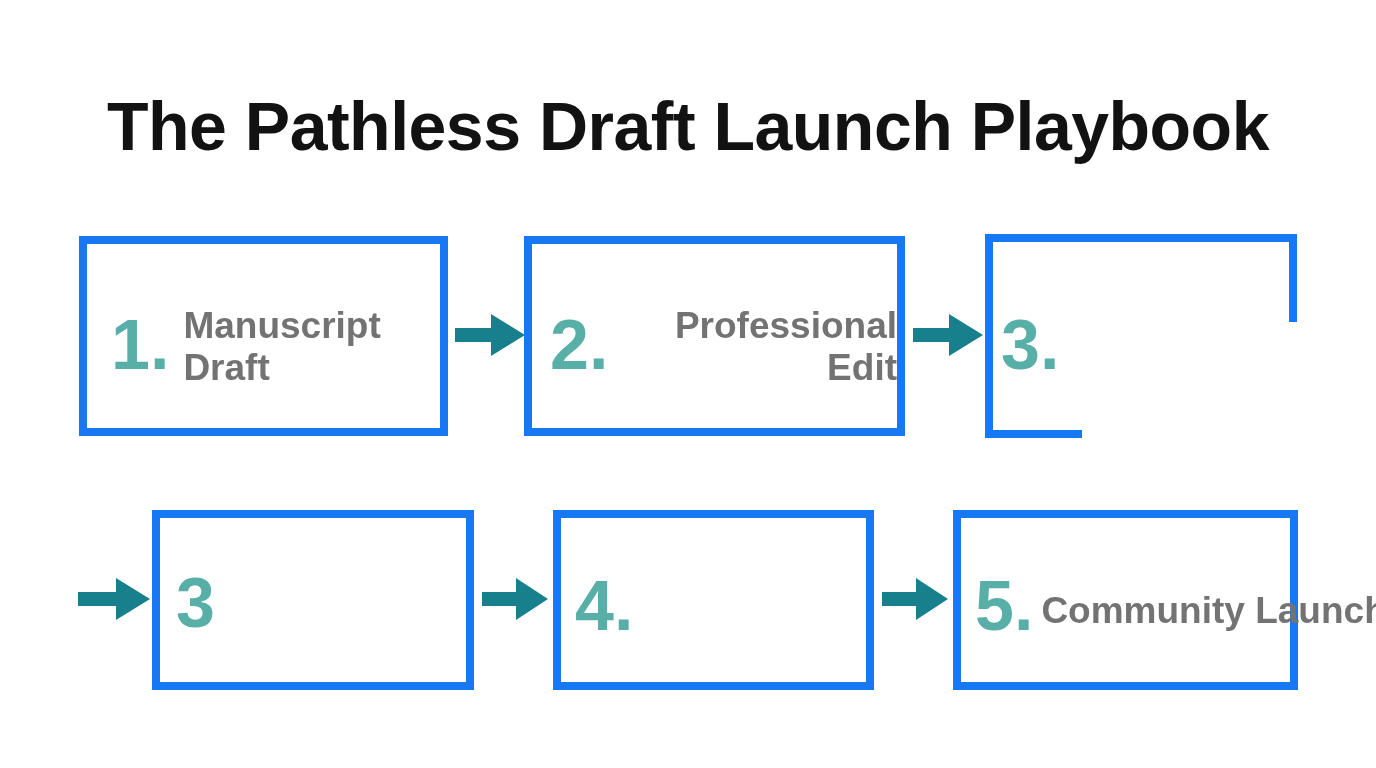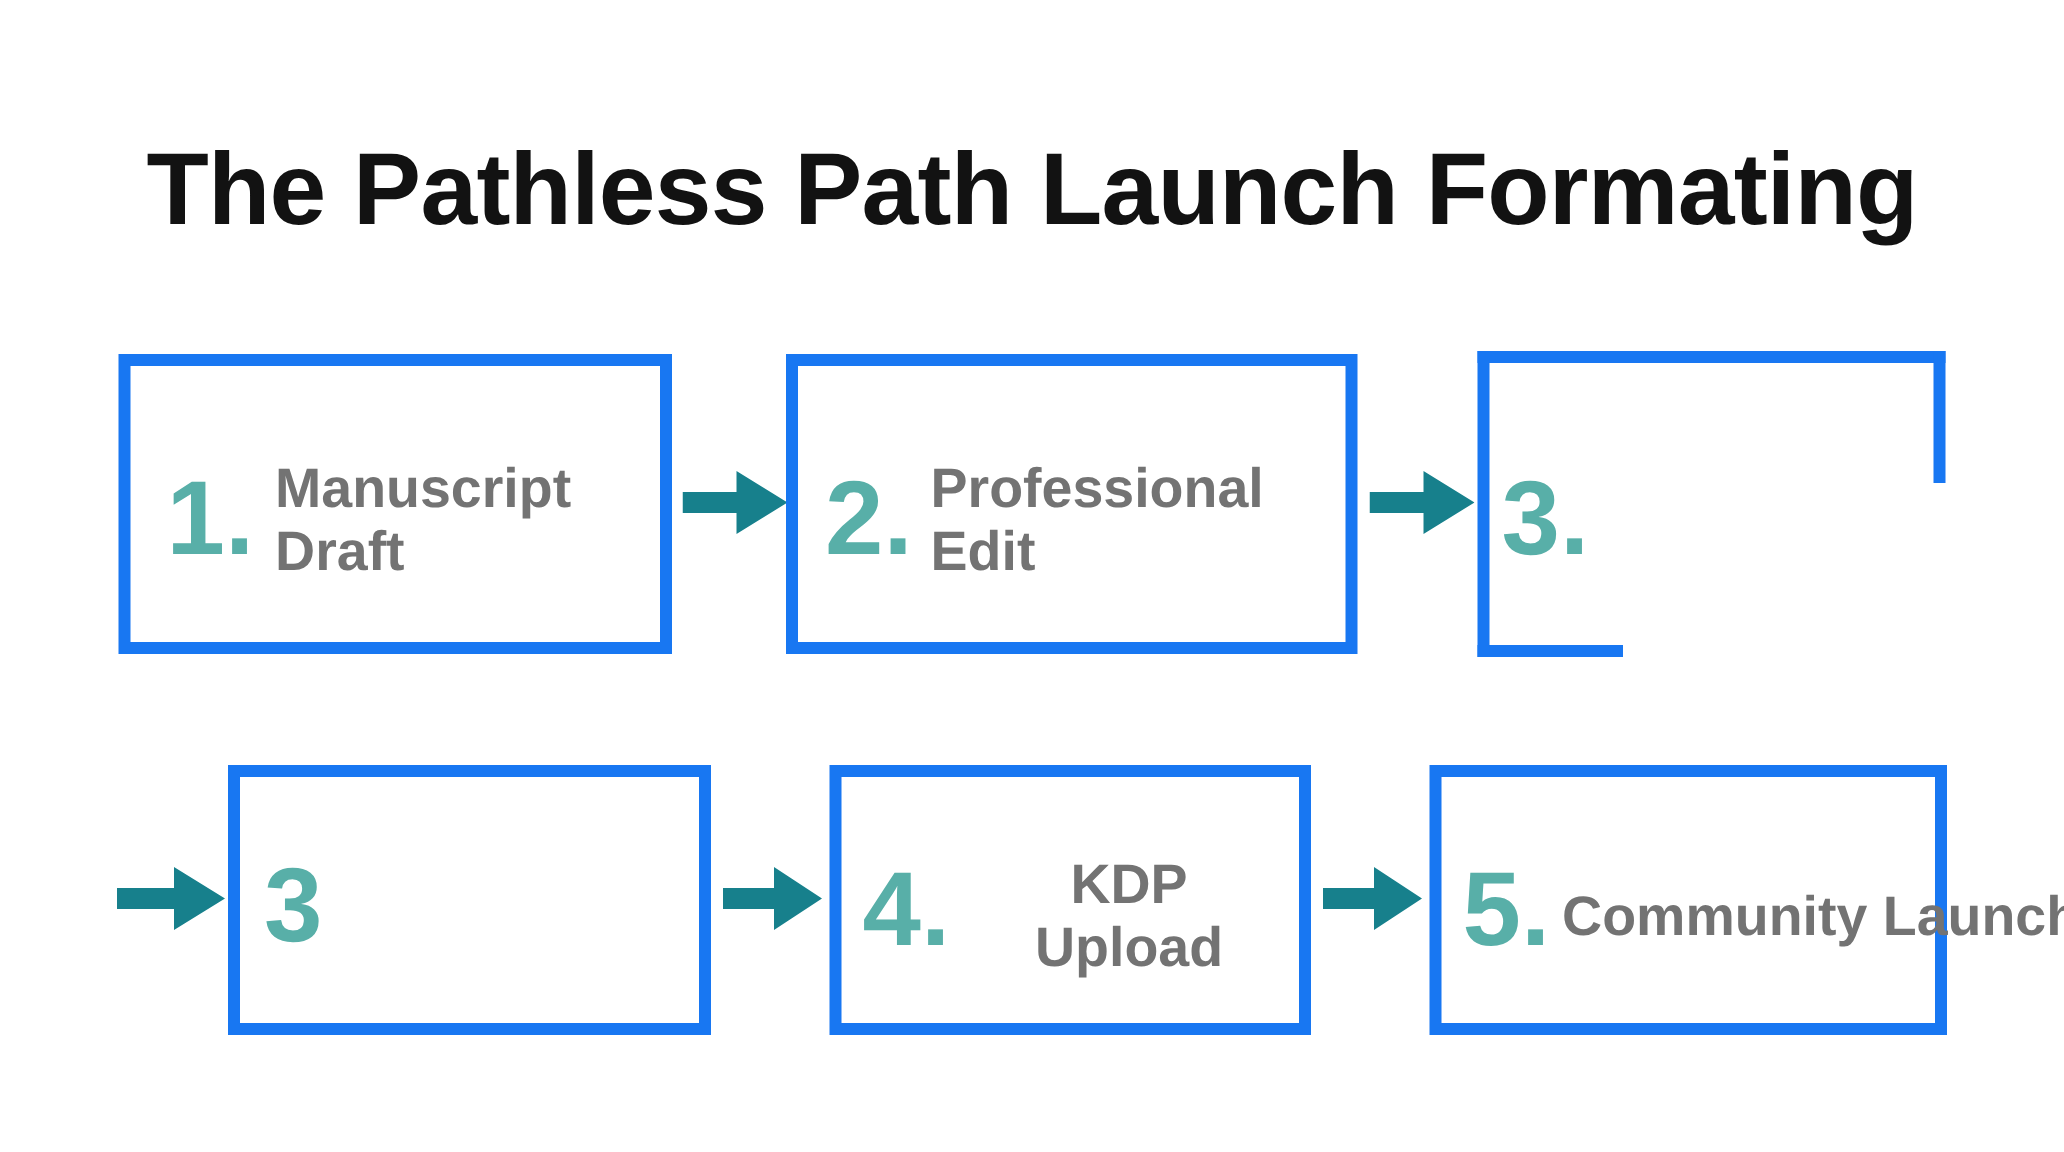--- a/index.html
+++ b/index.html
@@ -80,21 +80,21 @@
     margin-top: 21px;
   }
 
   
   #box1 { left: 79px;  top: 236px; width: 369px; height: 200px; }
   #box1 .num   { margin-left: 24px; margin-top: 18px; }
   #box1 .label { margin-left: 14px; text-align: left; }
 
   #box2 { left: 524px; top: 236px; width: 381px; height: 200px; }
   #box2 .num   { margin-left: 18px; margin-top: 18px; }
-  #box2 .label { margin-left: 12px; text-align: left; }
+  #box2 .label { margin-left: 12px; text-align: right; }
 
   #box3 { left: 985px; top: 234px; width: 312px; height: 204px; }
   #box3 .num   { margin-left: 16px; margin-top: 18px; }
 
   
   #box4 { left: 152px; top: 510px; width: 322px; height: 180px; }
   #box4 .num   { margin-left: 16px; margin-top: 6px; }
   #box4 .label { margin-left: 8px; text-align: center; }
 
   #box5 { left: 553px; top: 510px; width: 321px; height: 180px; }
@@ -110,21 +110,21 @@
     position: absolute;
     display: block;
   }
   .arrow svg { display: block; }
 </style>
 </head>
 <body>
 
 <div id="canvas">
 
-  <div class="title">The Pathless Path Launch Formating</div>
+  <div class="title">The Pathless Draft Launch Playbook</div>
 
   <div class="step-box" id="box1">
     <span class="num">1.</span>
     <span class="label">Manuscript
 Draft</span>
   </div>
 
   <div class="arrow" style="left:455px; top:311px;">
     <svg width="70" height="48" viewBox="0 0 70 48" aria-hidden="true">
       <path d="M0 17 L36 17 L36 3 L70 24 L36 45 L36 31 L0 31 Z" fill="#17808C"></path>
@@ -167,22 +167,20 @@
   </div>
 
   <div class="arrow" style="left:482px; top:575px;">
     <svg width="66" height="48" viewBox="0 0 66 48" aria-hidden="true">
       <path d="M0 17 L34 17 L34 3 L66 24 L34 45 L34 31 L0 31 Z" fill="#17808C"></path>
     </svg>
   </div>
 
   <div class="step-box" id="box5">
     <span class="num">4.</span>
-    <span class="label">KDP
-Upload</span>
   </div>
 
   <div class="arrow" style="left:882px; top:575px;">
     <svg width="66" height="48" viewBox="0 0 66 48" aria-hidden="true">
       <path d="M0 17 L34 17 L34 3 L66 24 L34 45 L34 31 L0 31 Z" fill="#17808C"></path>
     </svg>
   </div>
 
   <div class="step-box" id="box6">
     <span class="num">5.</span>

